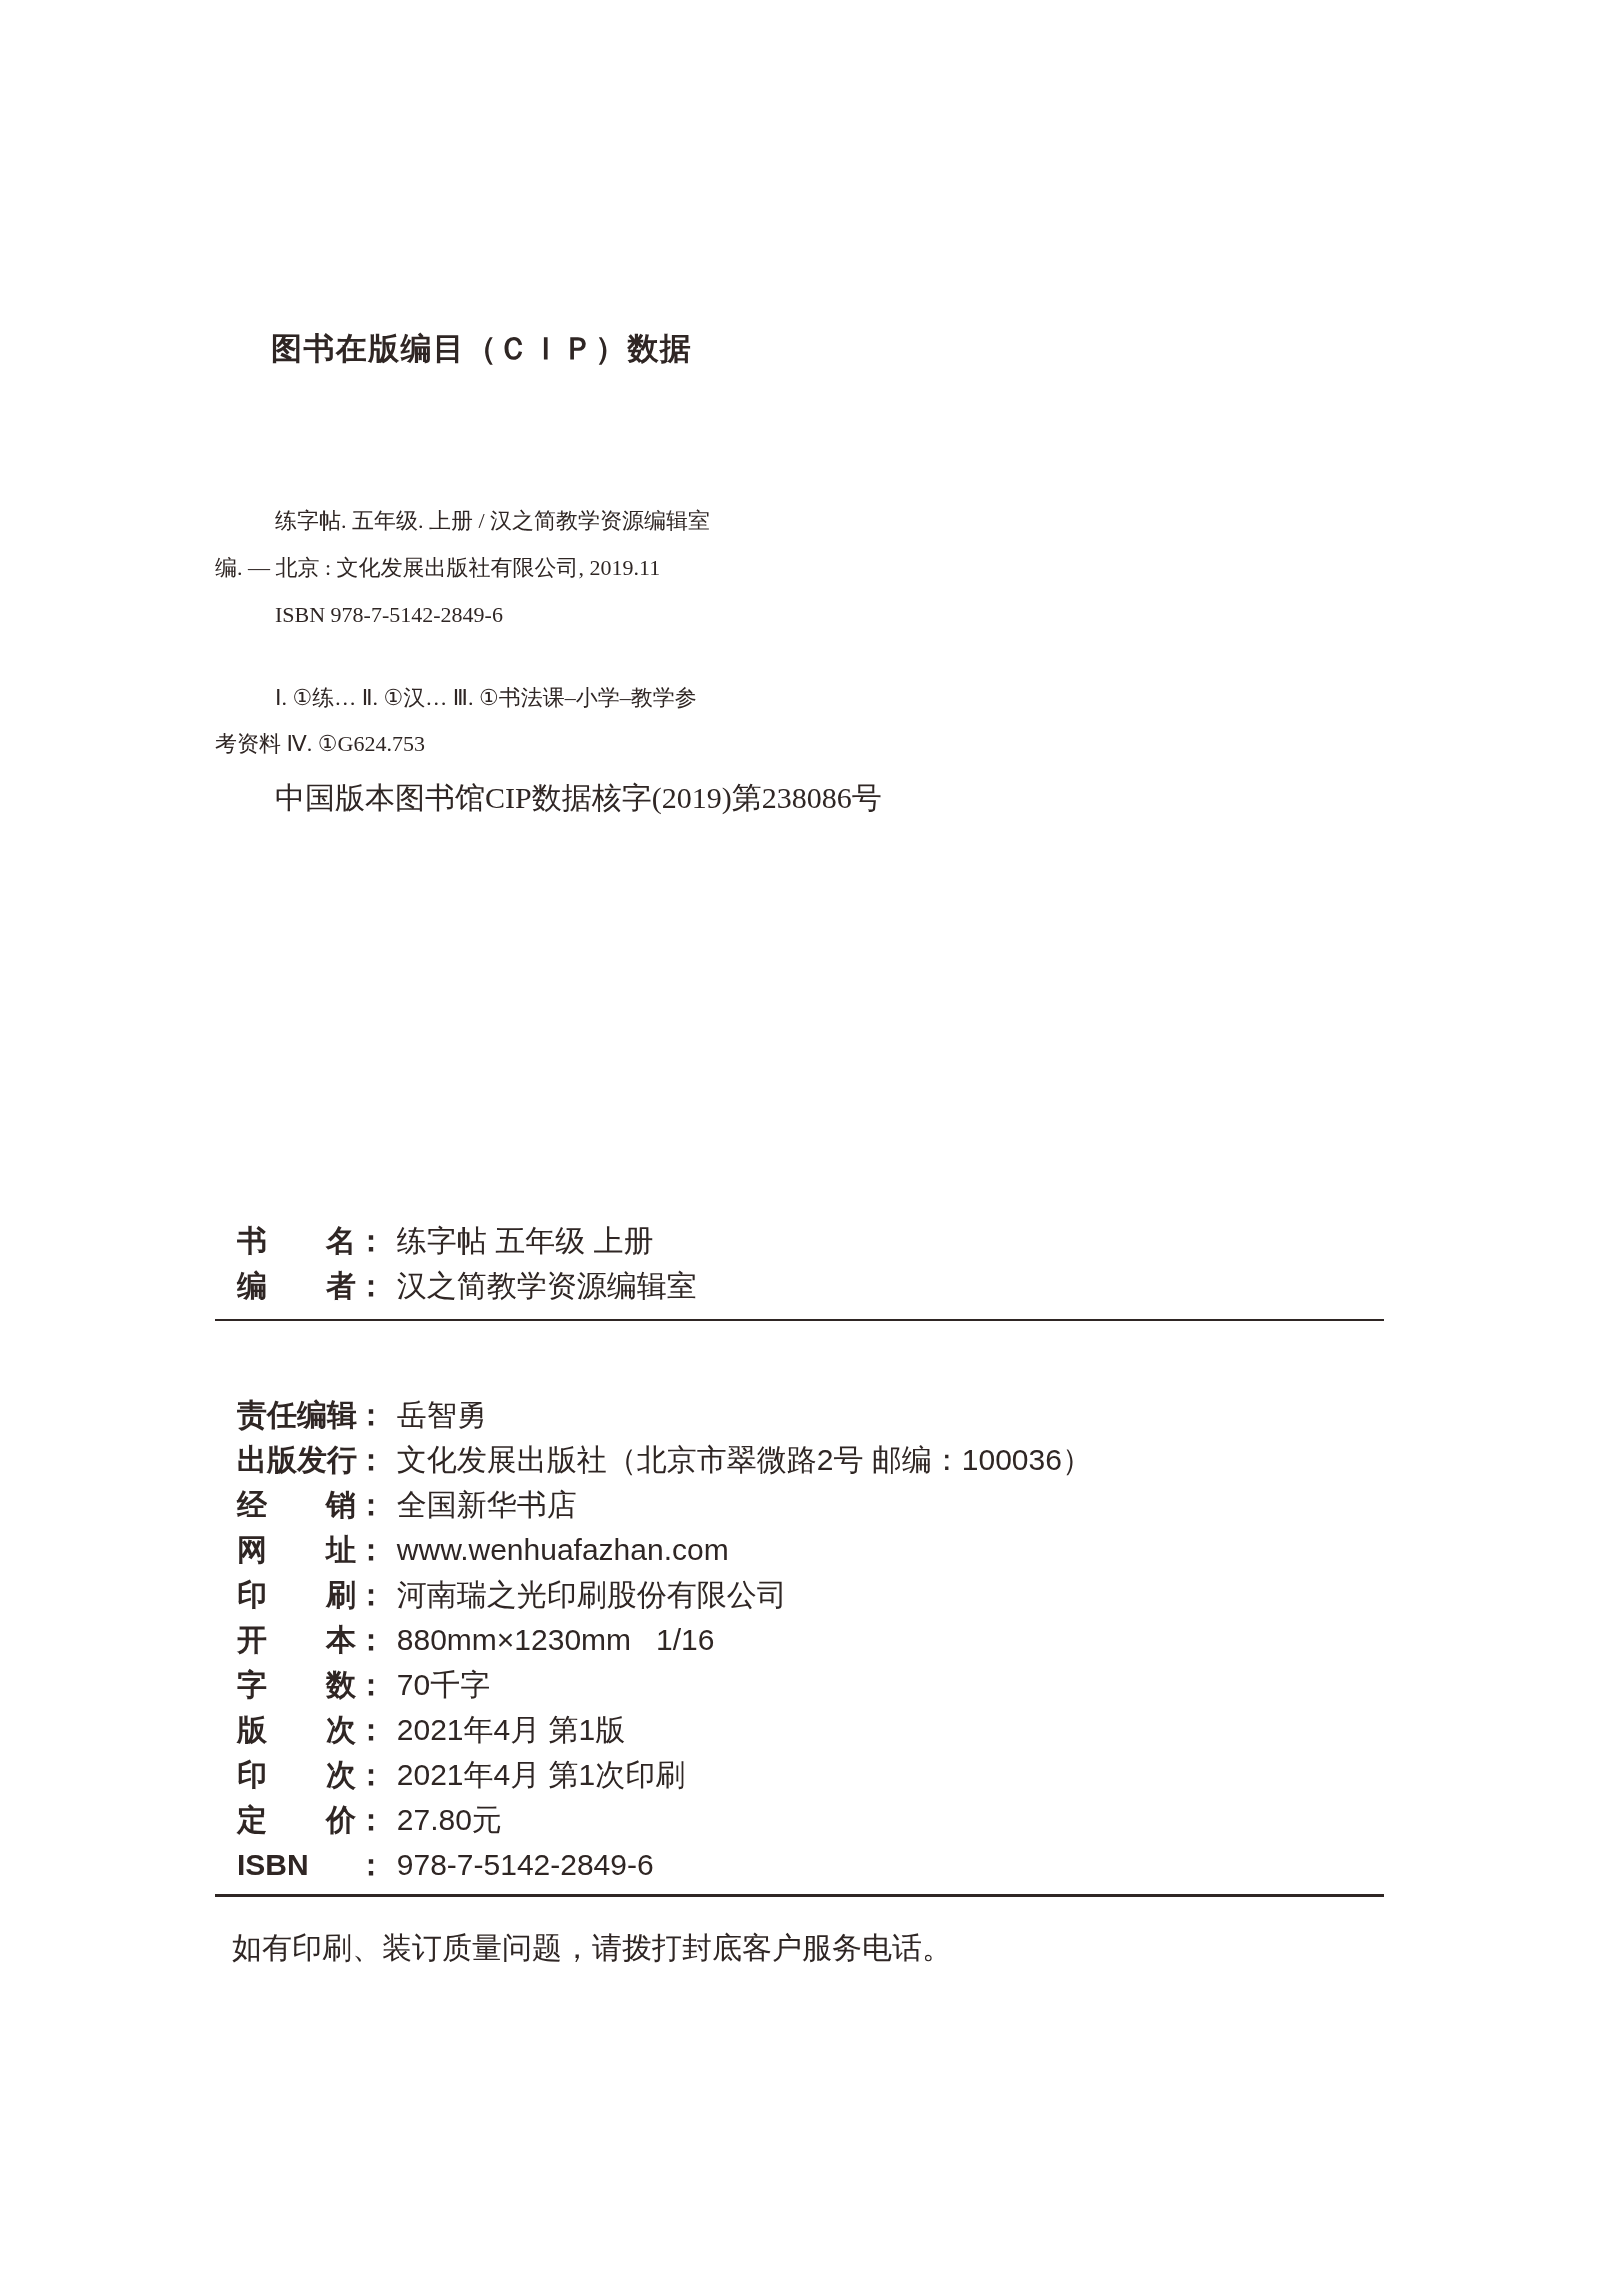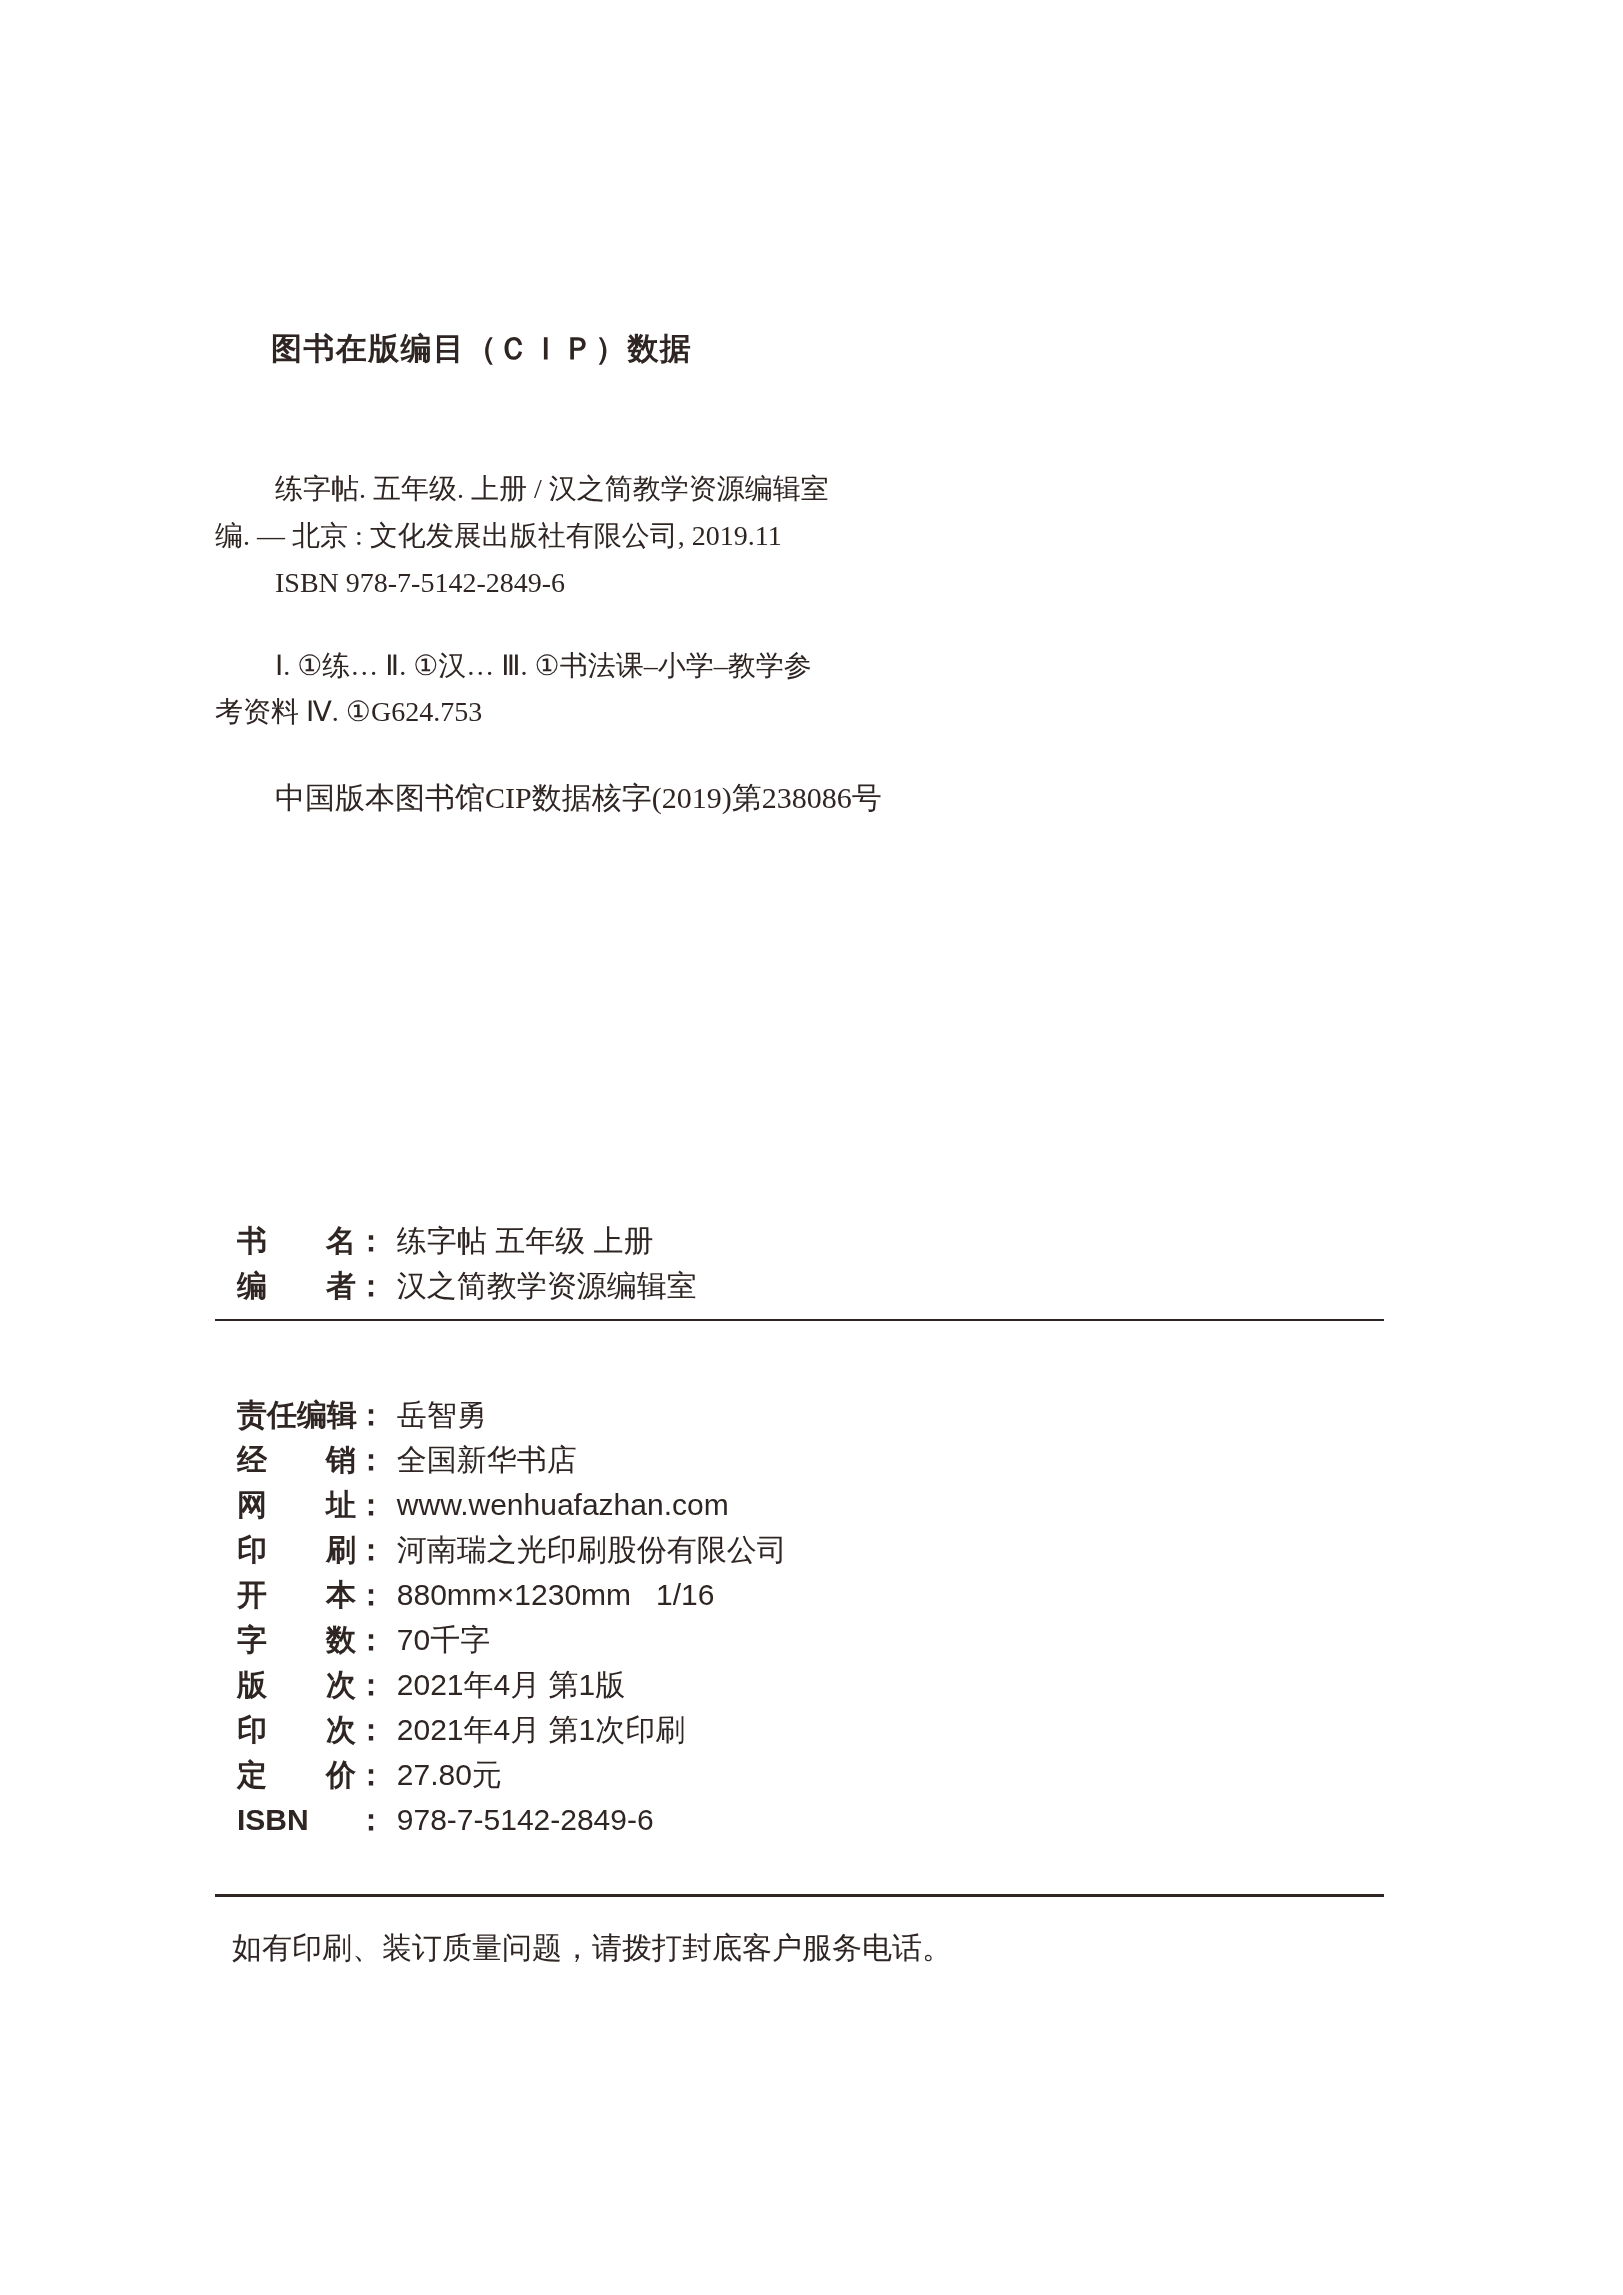--- a/index.html
+++ b/index.html
@@ -16,21 +16,21 @@
     font-family: "Liberation Sans", "DejaVu Sans", sans-serif;
     font-weight: bold;
   }
   #cip-title {
     position: absolute;
     left: 271px; top: 333px;
     font-size: 31px;
     line-height: 31px;
     letter-spacing: 1.4px;
   }
-  .textblock { position: absolute; font-size: 28px; }
+  .textblock { position: absolute; font-size: 22px; margin-top: 32px; }
   .tline { height: 47px; line-height: 47px; white-space: pre; }
   .tline-sm { height: 46px; line-height: 46px; white-space: pre; }
   .indent { padding-left: 60px; }
   #cip-record { left: 215px; top: 465px; }
   #cip-class  { left: 215px; top: 643px; font-family: Liberation Serif, serif; }
   #cip-number {
     position: absolute;
     left: 275px; top: 783px;
     font-size: 30px; line-height: 30px;
     white-space: pre;
@@ -92,20 +92,21 @@
 
   <div id="colophon-top" class="colophon">
     <div class="row"><span class="lbl">书名</span><span class="colon">：</span><span class="val">练字帖 五年级 上册</span></div>
     <div class="row"><span class="lbl">编者</span><span class="colon">：</span><span class="val">汉之简教学资源编辑室</span></div>
   </div>
 
   <div id="rule1" class="rule"></div>
 
   <div id="colophon-main" class="colophon">
     <div class="row"><span class="lbl">责任编辑</span><span class="colon">：</span><span class="val">岳智勇</span></div>
+    <div class="row"><span class="lbl">出版发行</span><span class="colon">：</span><span class="val">文化发展出版社（北京市翠微路2号 邮编：100036）</span></div>
     <div class="row"><span class="lbl">经销</span><span class="colon">：</span><span class="val">全国新华书店</span></div>
     <div class="row"><span class="lbl">网址</span><span class="colon">：</span><span class="val">www.wenhuafazhan.com</span></div>
     <div class="row"><span class="lbl">印刷</span><span class="colon">：</span><span class="val">河南瑞之光印刷股份有限公司</span></div>
     <div class="row"><span class="lbl">开本</span><span class="colon">：</span><span class="val">880mm×1230mm&nbsp;&nbsp; 1/16</span></div>
     <div class="row"><span class="lbl">字数</span><span class="colon">：</span><span class="val">70千字</span></div>
     <div class="row"><span class="lbl">版次</span><span class="colon">：</span><span class="val">2021年4月 第1版</span></div>
     <div class="row"><span class="lbl">印次</span><span class="colon">：</span><span class="val">2021年4月 第1次印刷</span></div>
     <div class="row"><span class="lbl">定价</span><span class="colon">：</span><span class="val">27.80元</span></div>
     <div class="row"><span class="lbl">ISBN</span><span class="colon">：</span><span class="val">978-7-5142-2849-6</span></div>
   </div>

